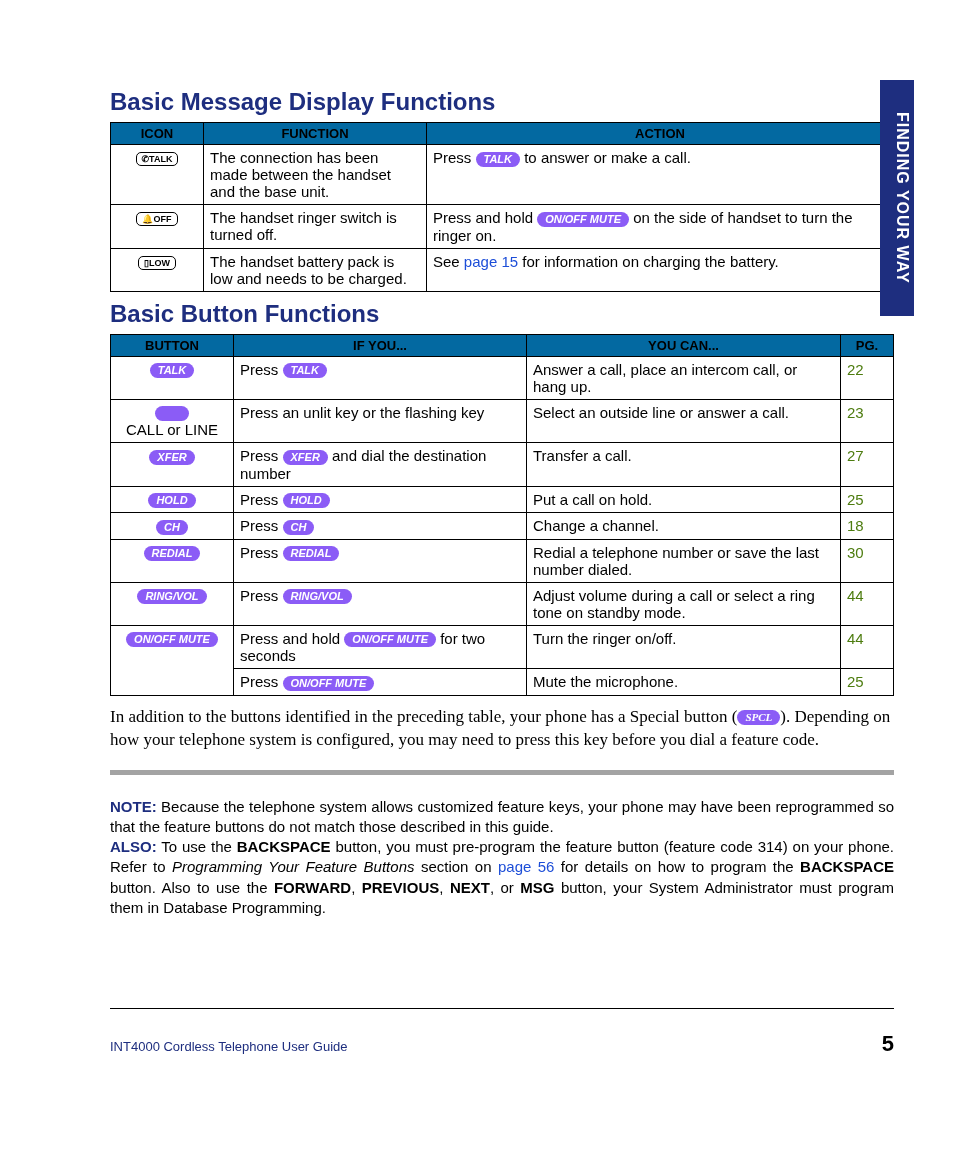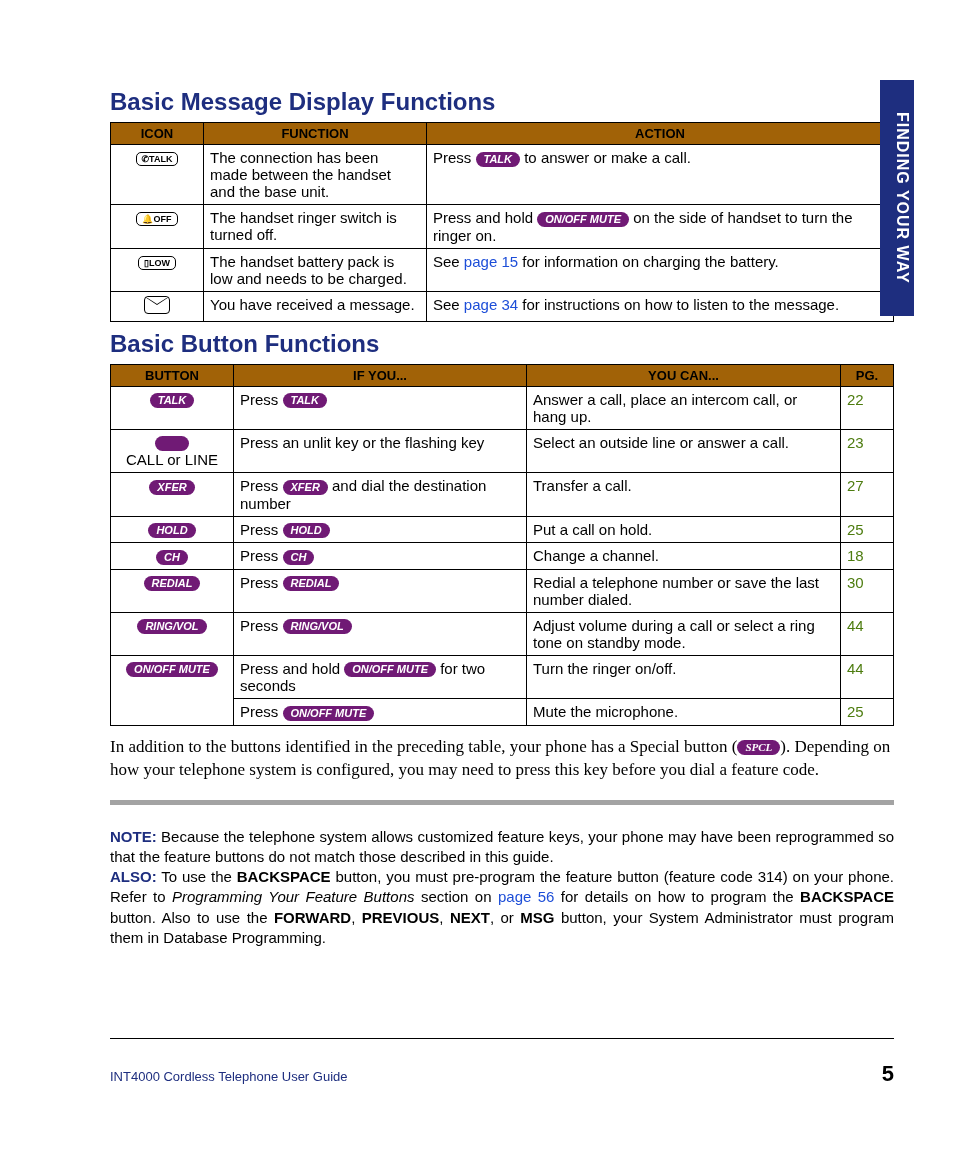--- a/index.html
+++ b/index.html
@@ -35,35 +35,35 @@
     font-weight: bold;
     margin: 8px 0 6px 0;
   }
   table.func {
     width: 100%;
     border-collapse: collapse;
     font-size: 15px;
     margin-bottom: 6px;
   }
   table.func th {
-    background: #a16207;
+    background: #0369a1;
     border: 1px solid #000;
     padding: 3px 6px;
     font-weight: bold;
     font-size: 13px;
   }
   table.func td {
     border: 1px solid #000;
     padding: 4px 6px;
     vertical-align: top;
   }
   .icon-cell { text-align: center; }
   .pill {
     display: inline-block;
-    background: #701a75;
+    background: #8b5cf6;
     color: #fff;
     border-radius: 10px;
     padding: 0px 8px 1px 8px;
     font-style: italic;
     font-weight: bold;
     font-size: 11px;
     vertical-align: middle;
     line-height: 14px;
   }
   .icon-box {
@@ -159,25 +159,20 @@
         <tr>
           <td class="icon-cell"><span class="icon-box">🔔OFF</span></td>
           <td>The handset ringer switch is turned off.</td>
           <td><span>Press and hold </span><span class="pill">ON/OFF MUTE</span><span> on the side of handset to turn the ringer on.</span></td>
         </tr>
         <tr>
           <td class="icon-cell"><span class="icon-box">▯LOW</span></td>
           <td>The handset battery pack is low and needs to be charged.</td>
           <td><span>See </span><span class="link">page 15</span><span> for information on charging the battery.</span></td>
         </tr>
-        <tr>
-          <td class="icon-cell"><span class="envelope-icon"></span></td>
-          <td>You have received a message.</td>
-          <td><span>See </span><span class="link">page 34</span><span> for instructions on how to listen to the message.</span></td>
-        </tr>
       </tbody>
   </table>
 
   <h2 class="section">Basic Button Functions</h2>
 
   <table class="func">
     <thead>
       <tr>
         <th style="width:110px">BUTTON</th>
         <th style="width:280px">IF YOU...</th>

